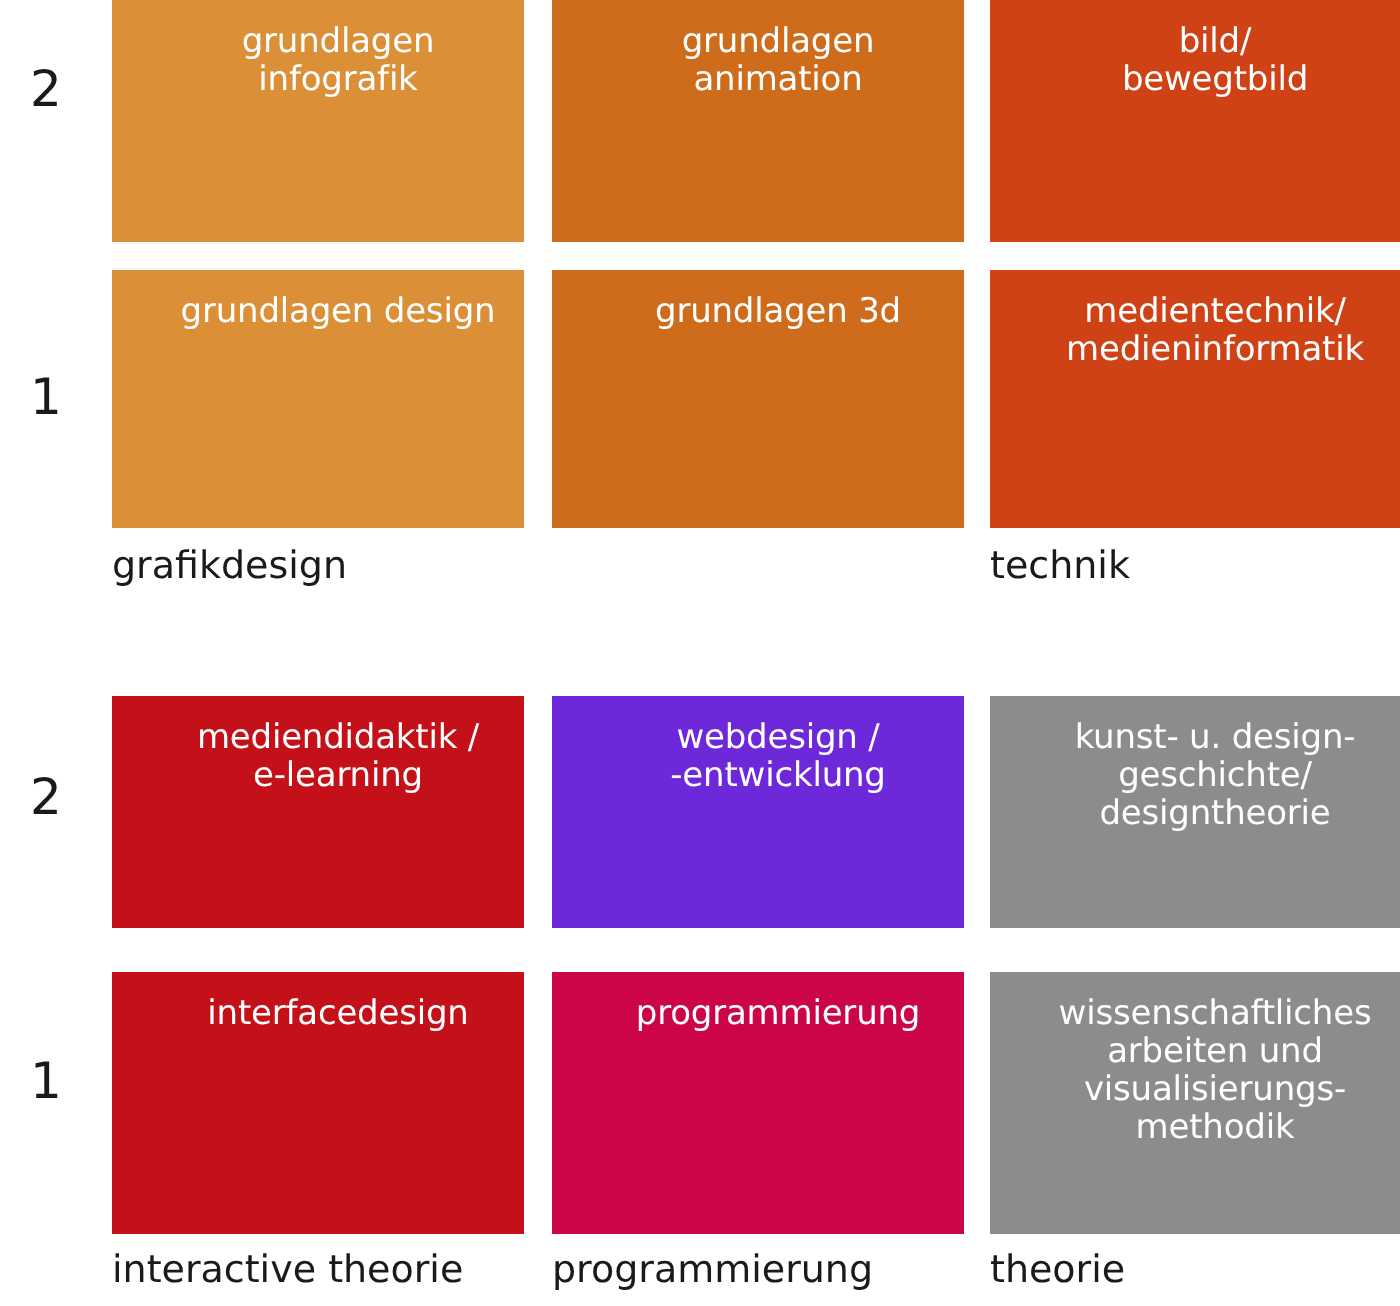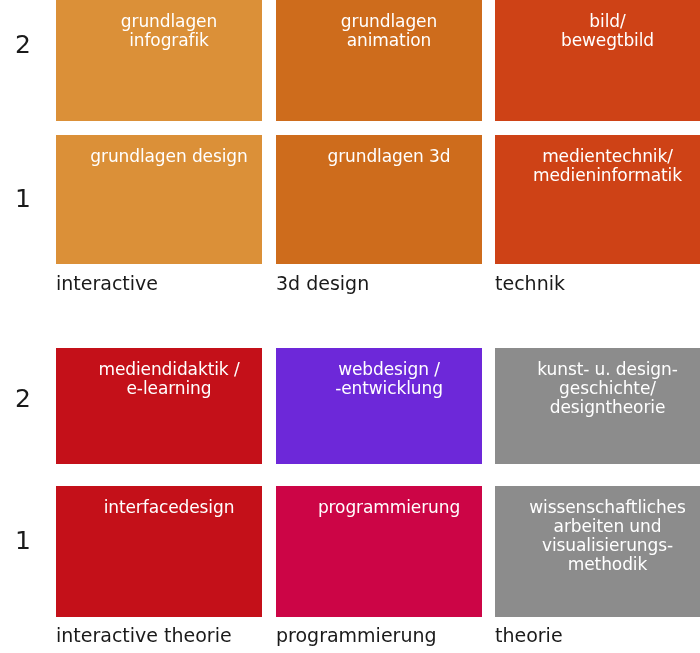--- a/index.html
+++ b/index.html
@@ -98,30 +98,29 @@
     <div class="row-number row-number-2">2</div>
     <div class="row-number row-number-1">1</div>
 
     <div class="block col-0 row-2" style="background:#DB9038;">
       <span class="block-text">grundlagen
 infografik</span>
     </div>
     <div class="block col-0 row-1" style="background:#DB9038;">
       <span class="block-text">grundlagen design</span>
     </div>
-    <div class="column-label col-0">interactive</div>
+    <div class="column-label col-0">grafikdesign</div>
 
     <div class="block col-1 row-2" style="background:#CE6C1C;">
       <span class="block-text">grundlagen
 animation</span>
     </div>
     <div class="block col-1 row-1" style="background:#CE6C1C;">
       <span class="block-text">grundlagen 3d</span>
     </div>
-    <div class="column-label col-1">3d design</div>
 
     <div class="block col-2 row-1" style="background:#CE4216;">
       <span class="block-text">medientechnik/
 medieninformatik</span>
     </div>
     <div class="block col-2 row-2" style="background:#CE4216;">
       <span class="block-text">bild/
 bewegtbild</span>
     </div>
     <div class="column-label col-2">technik</div>

